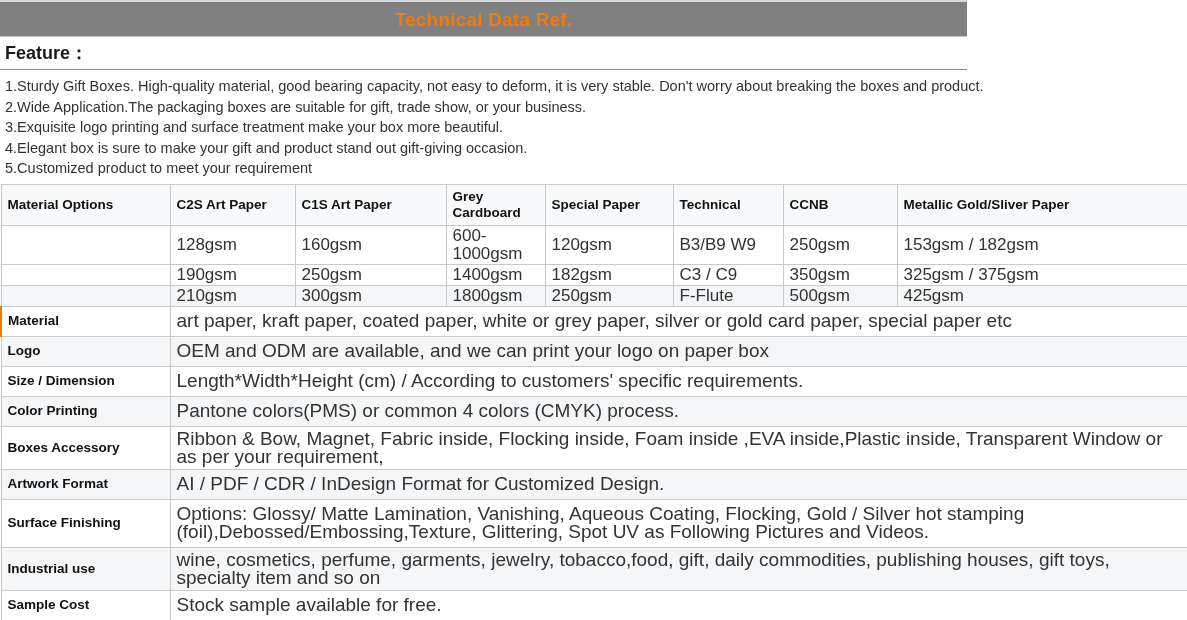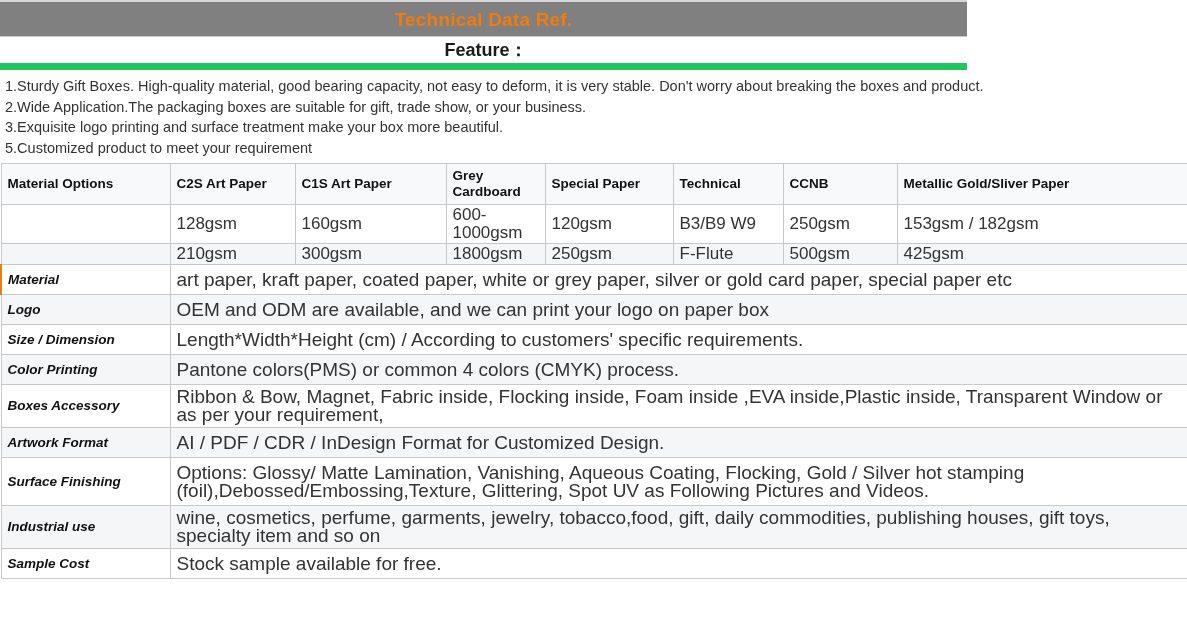--- a/index.html
+++ b/index.html
@@ -40,27 +40,26 @@
     color: #ef7c0d;
     font-size: 19px;
     font-weight: bold;
     letter-spacing: 0.2px;
     line-height: 1;
   }
 
   
   .feature-head {
     height: 33px;
-    border-bottom: 7px solid #22c55e;
+    border-bottom: 1px solid #22c55e;
     display: flex;
     align-items: center;
     padding-left: 5px;
     box-sizing: border-box;
     flex: none;
-    justify-content: center;
   }
   .feature-head .feature-title {
     font-size: 18px;
     font-weight: bold;
     color: #1a1a1a;
   }
 
   
   .feature-list {
     padding: 6px 0 5px 5px;
@@ -110,21 +109,20 @@
 
   .matrix-row td { height: 20px; padding-top: 1px; padding-bottom: 1px; }
   .matrix-row td.blank { background: #ffffff; }
   .matrix-row.shade td.blank { background: #f4f6f8; }
 
   
   .kv-row td.k {
     font-weight: bold;
     color: #111111;
     font-size: 13.5px;
-    font-style: italic;
   }
   .kv-row td.v { font-size: 19px; }
   .kv-row td { height: 30px; }
   .kv-row.tall td { height: 48px; }
   .kv-row.accent td.k {
     border-left: 2px solid #e08214;
   }
   .v-multi { white-space: normal; line-height: 19px; }
 
   .spacer { flex: 1 1 auto; background: #ffffff; }
@@ -139,20 +137,21 @@
   </div>
 
   <div class="feature-head">
     <span class="feature-title">Feature：</span>
   </div>
 
   <div class="feature-list">
     <div class="feature-line">1.Sturdy Gift Boxes. High-quality material, good bearing capacity, not easy to deform, it is very stable. Don't worry about breaking the boxes and product.</div>
     <div class="feature-line">2.Wide Application.The packaging boxes are suitable for gift, trade show, or your business.</div>
     <div class="feature-line">3.Exquisite logo printing and surface treatment make your box more beautiful.</div>
+    <div class="feature-line">4.Elegant box is sure to make your gift and product stand out gift-giving occasion.</div>
     <div class="feature-line">5.Customized product to meet your requirement</div>
   </div>
 
   <table class="spec-table">
     <colgroup>
       <col style="width:169px">
       <col style="width:125px">
       <col style="width:151px">
       <col style="width:99px">
       <col style="width:128px">
@@ -177,20 +176,30 @@
         <td>128gsm</td>
         <td>160gsm</td>
         <td>600-1000gsm</td>
         <td>120gsm</td>
         <td>B3/B9 W9</td>
         <td>250gsm</td>
         <td>153gsm / 182gsm</td>
       </tr>
 
 
+      <tr class="matrix-row">
+        <td class="blank"></td>
+        <td>190gsm</td>
+        <td>250gsm</td>
+        <td>1400gsm</td>
+        <td>182gsm</td>
+        <td>C3 / C9</td>
+        <td>350gsm</td>
+        <td>325gsm / 375gsm</td>
+      </tr>
 
       <tr class="matrix-row shade">
         <td class="blank"></td>
         <td>210gsm</td>
         <td>300gsm</td>
         <td>1800gsm</td>
         <td>250gsm</td>
         <td>F-Flute</td>
         <td>500gsm</td>
         <td>425gsm</td>

